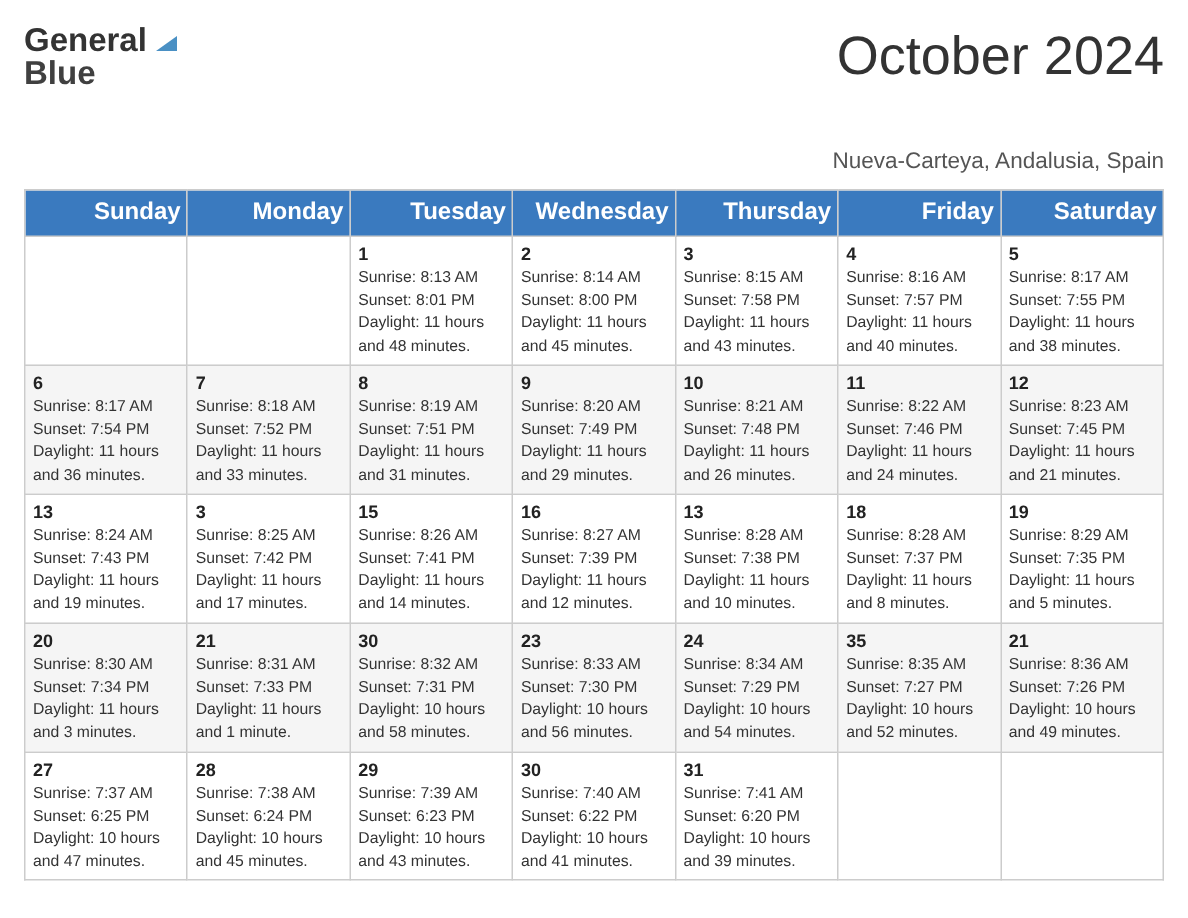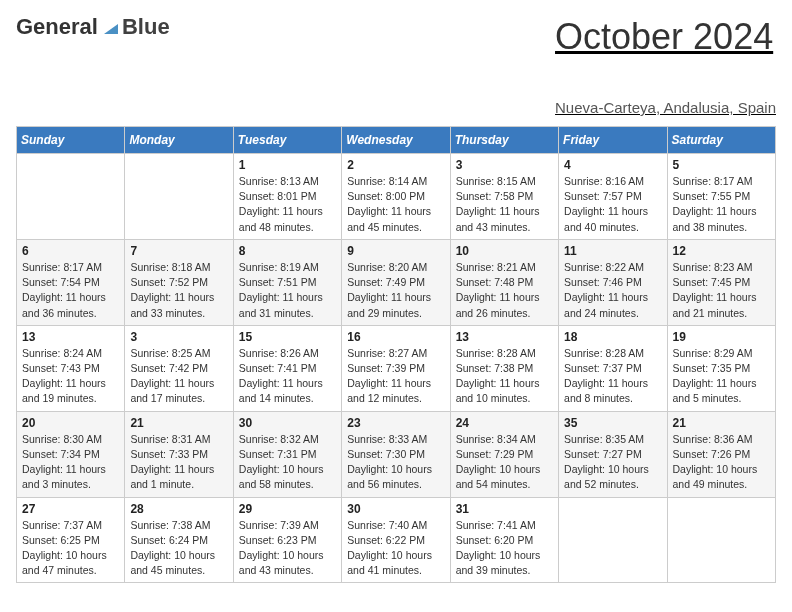--- a/index.html
+++ b/index.html
@@ -11,63 +11,61 @@
       padding: 16px;
     }
     .header-area {
       display: flex;
       justify-content: space-between;
       align-items: flex-start;
       margin-bottom: 10px;
     }
     .logo {
       display: flex;
-      flex-direction: row;
+      flex-direction: column;
       align-items: flex-start;
     }
     .logo-general {
       font-size: 22px;
       font-weight: bold;
       color: #333;
       line-height: 1;
     }
     .logo-blue {
       font-size: 22px;
       font-weight: bold;
       color: #404040;
       line-height: 1;
     }
     .title-area {
-      text-align: left;
-      text-decoration: underline;
+      text-align: right;
     }
     .month-title {
       font-size: 36px;
       color: #333;
       font-weight: normal;
     }
     .location-title {
       font-size: 15px;
       color: #555;
       margin-top: 41px;
     }
     .calendar-table {
       width: 100%;
       border-collapse: collapse;
       font-size: 11px;
     }
     .calendar-table th {
       background-color: #3a7abf;
       color: #fff;
       padding: 6px 4px;
-      text-align: left;
-      font-size: 12px;
+      text-align: right;
+      font-size: 16px;
       font-weight: bold;
       border: 1px solid #ccc;
-      font-style: italic;
     }
     .calendar-table td {
       border: 1px solid #ccc;
       padding: 4px 5px;
       vertical-align: top;
       min-height: 80px;
       width: calc(100% / 7);
       background: #fff;
     }
     .calendar-table tr:nth-child(even) td {

